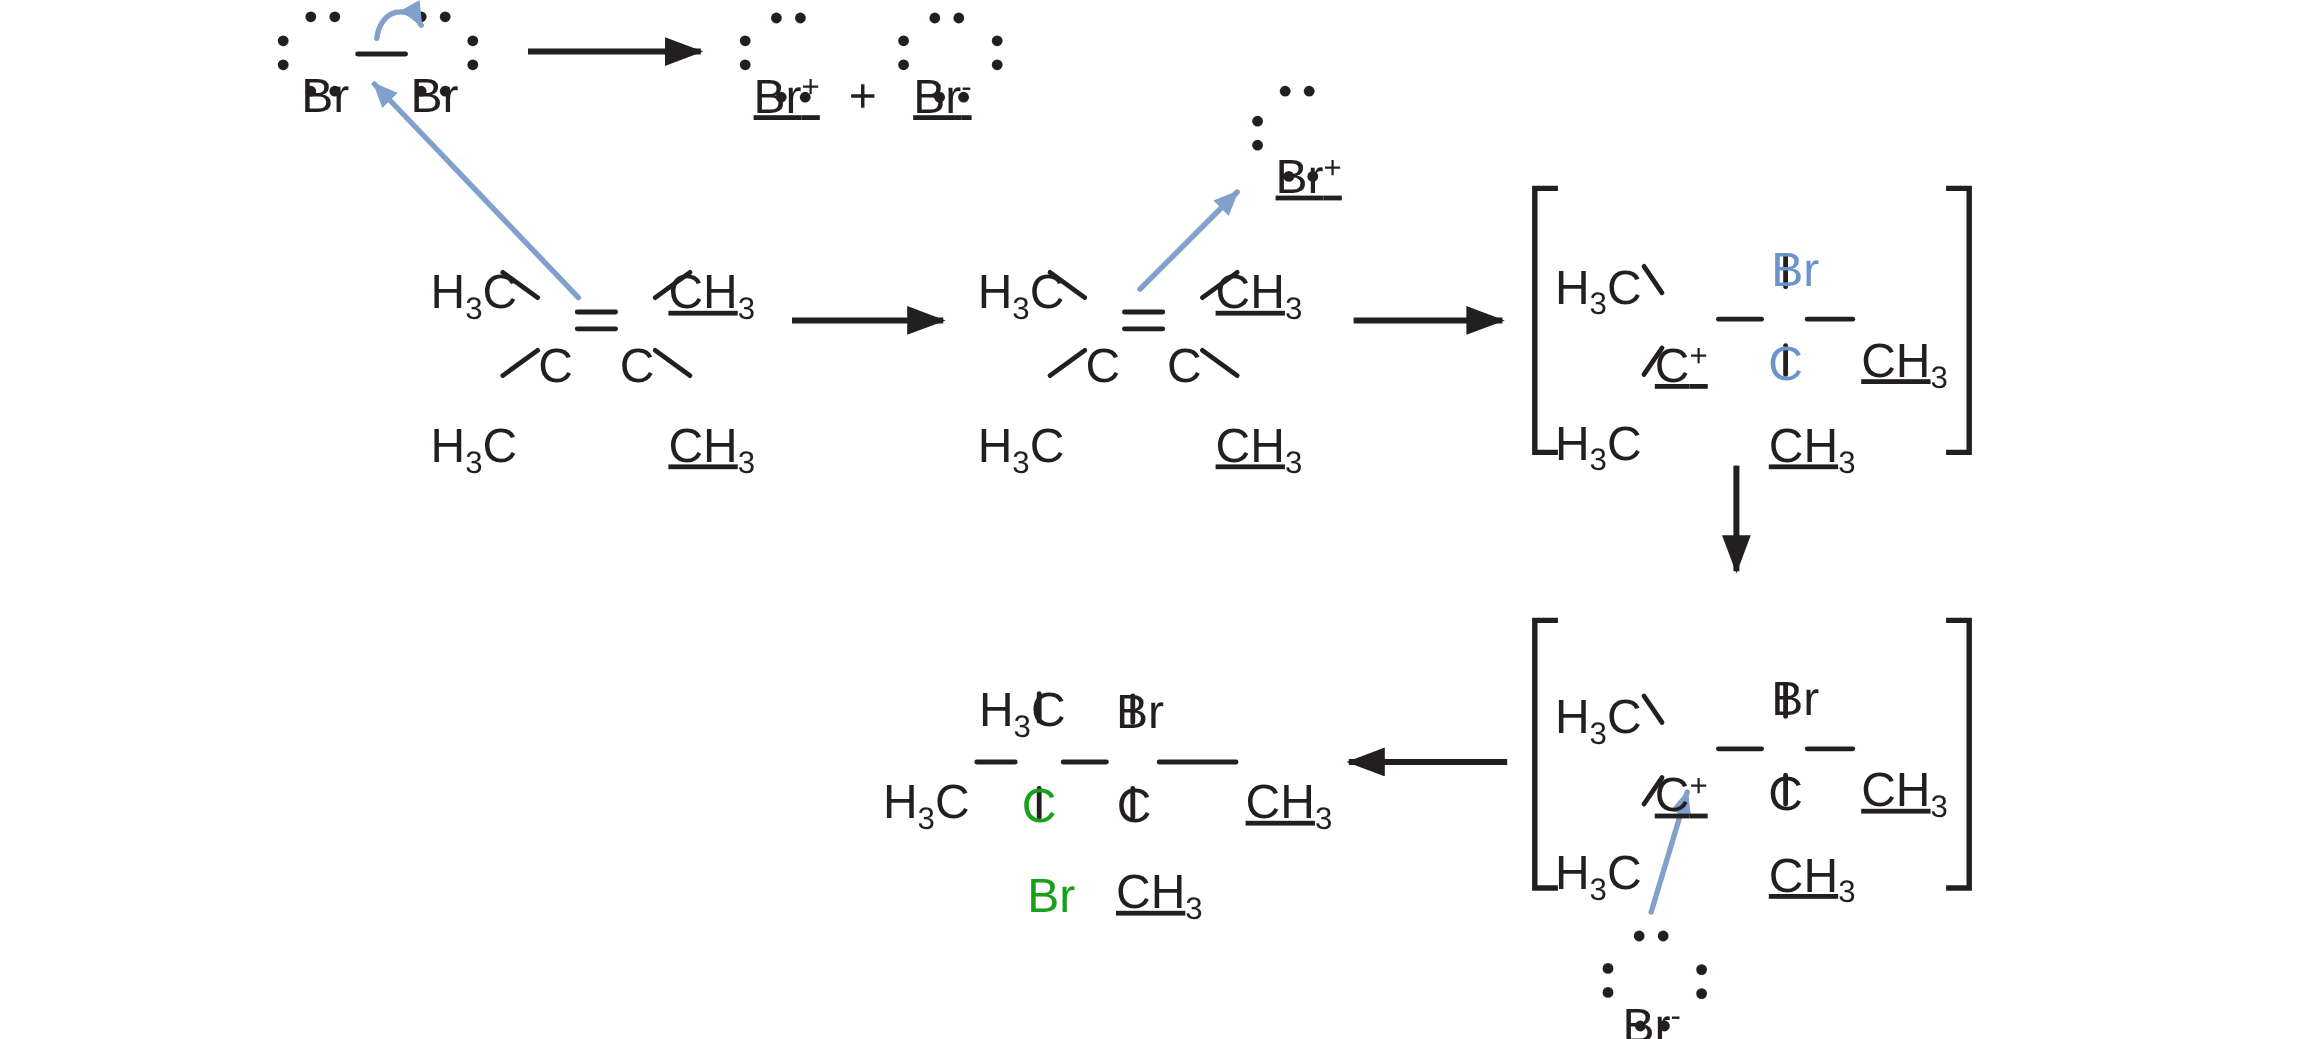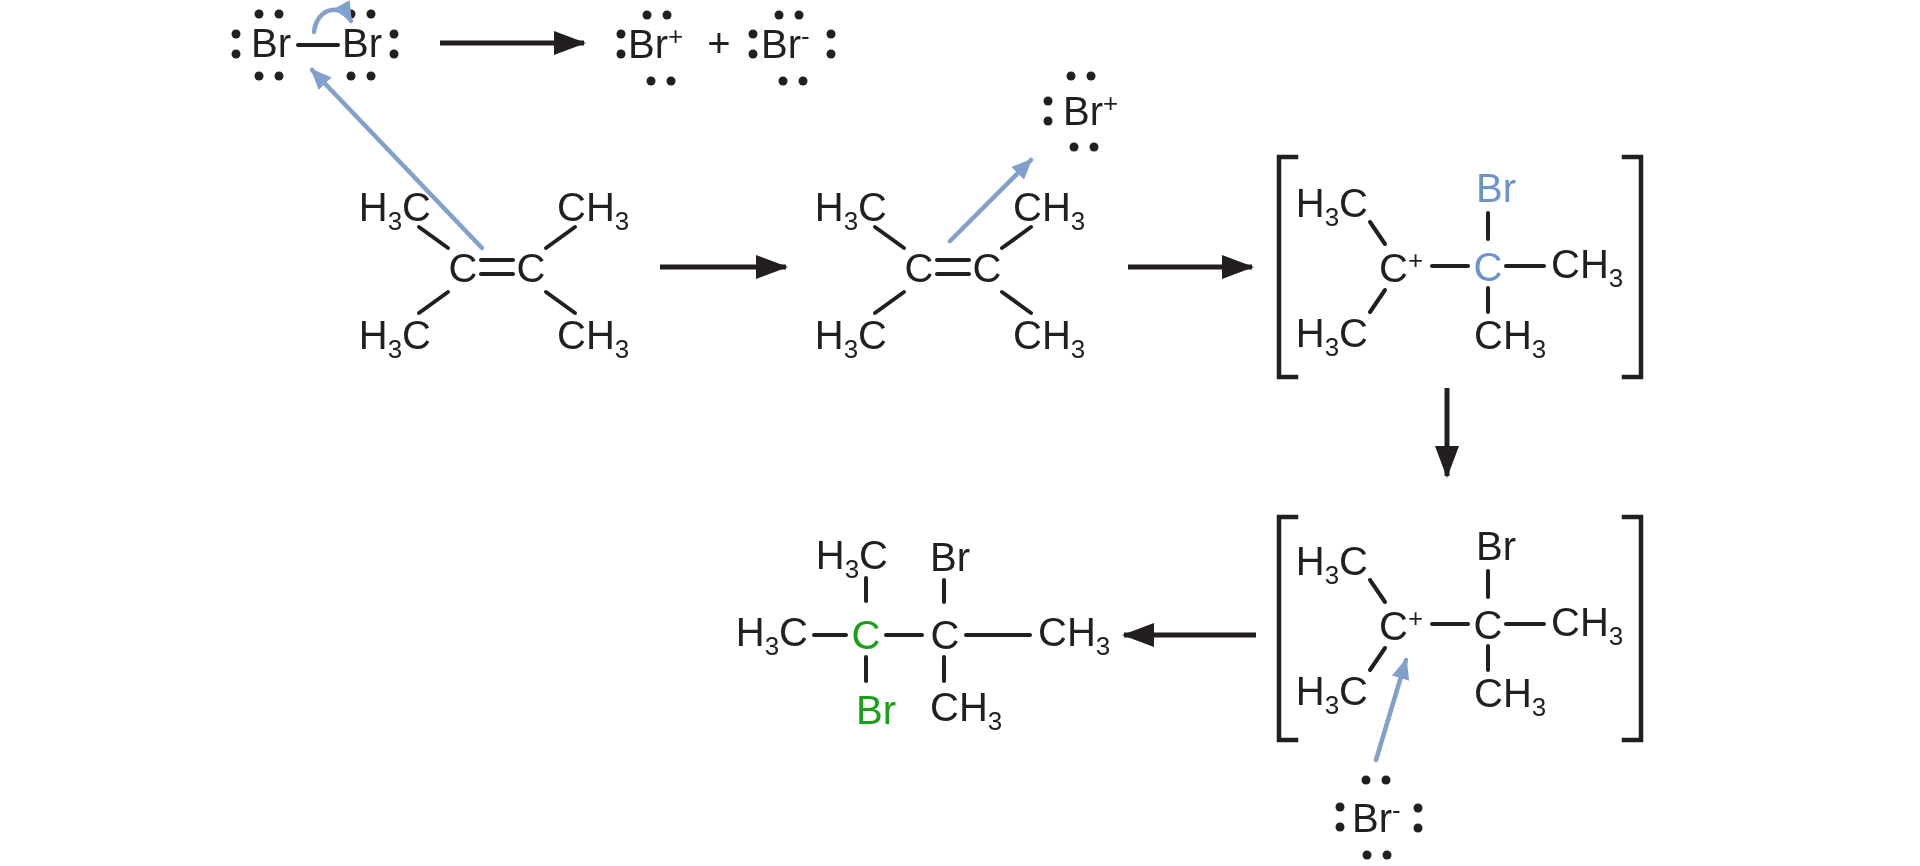--- a/index.html
+++ b/index.html
@@ -5,26 +5,26 @@
   :root{
     --ink:#231f20; --blue_arrow:#82a0cc; --blue_atom:#6b93cc; --green_atom:#18a018; --bg:#ffffff;
   }
   html,body{margin:0;padding:0;background:var(--bg);}
   #canvas{
     position:relative; width:1920px; height:866px; background:var(--bg);
     font-family:"Liberation Sans", sans-serif; color:var(--ink); overflow:hidden;
   }
   #mech-svg{position:absolute;left:0;top:0;width:1920px;height:866px;}
   .lbl{
-    position:absolute; font-size:40px; line-height:1; white-space:nowrap; color:var(--ink);
+    position:absolute; font-size:40px; line-height:1; white-space:nowrap; color:var(--ink);margin-top:37px;
   }
   .lbl sub{font-size:26px; line-height:1; vertical-align:-9px;}
   .lbl sup{font-size:26px; line-height:1; vertical-align:13px;}
   .pc{transform:translate(-50%,-50%);}
-  .pl{transform:translate(0,-50%);}
+  .pl{transform:translate(0,-50%);text-decoration:underline;}
   .pr{transform:translate(-100%,-50%);}
   .blue{color:var(--blue_atom);}
   .green{color:var(--green_atom);}
   .bond{stroke:var(--ink); stroke-width:4; fill:none; stroke-linecap:round;}
   .barrow{stroke:var(--ink); stroke-width:5; fill:none; stroke-linecap:butt;}
   .earrow{stroke:var(--blue_arrow); stroke-width:4.5; fill:none; stroke-linecap:round;}
   .dot{fill:var(--ink);}
   .bracket{stroke:var(--ink); stroke-width:4.5; fill:none; stroke-linecap:square;}
 </style>
 </head>

